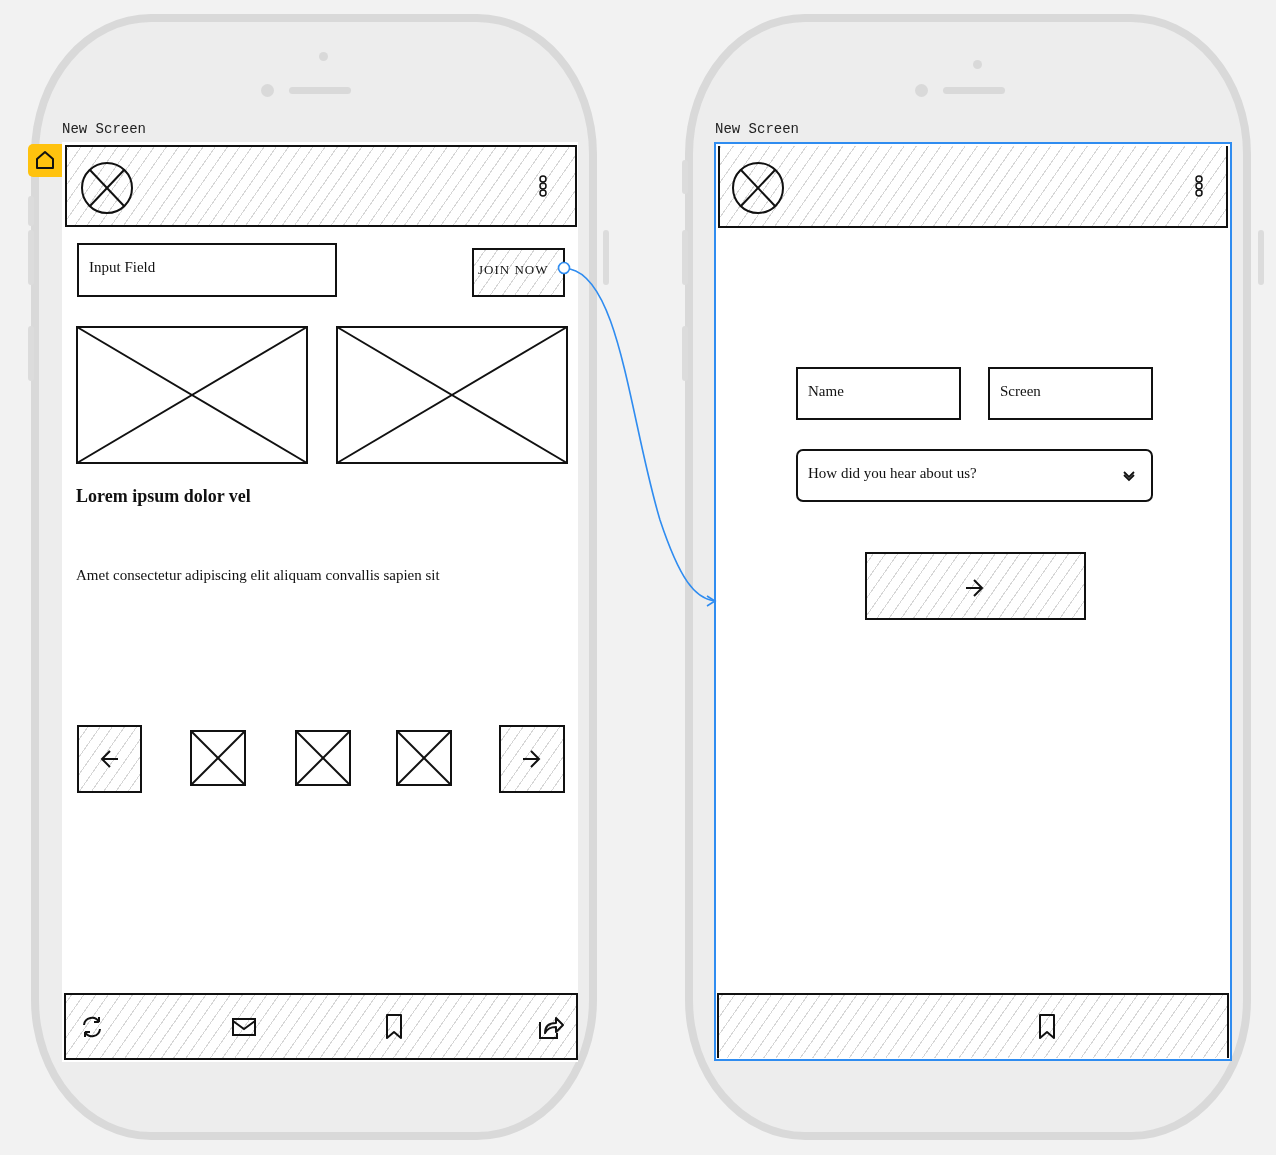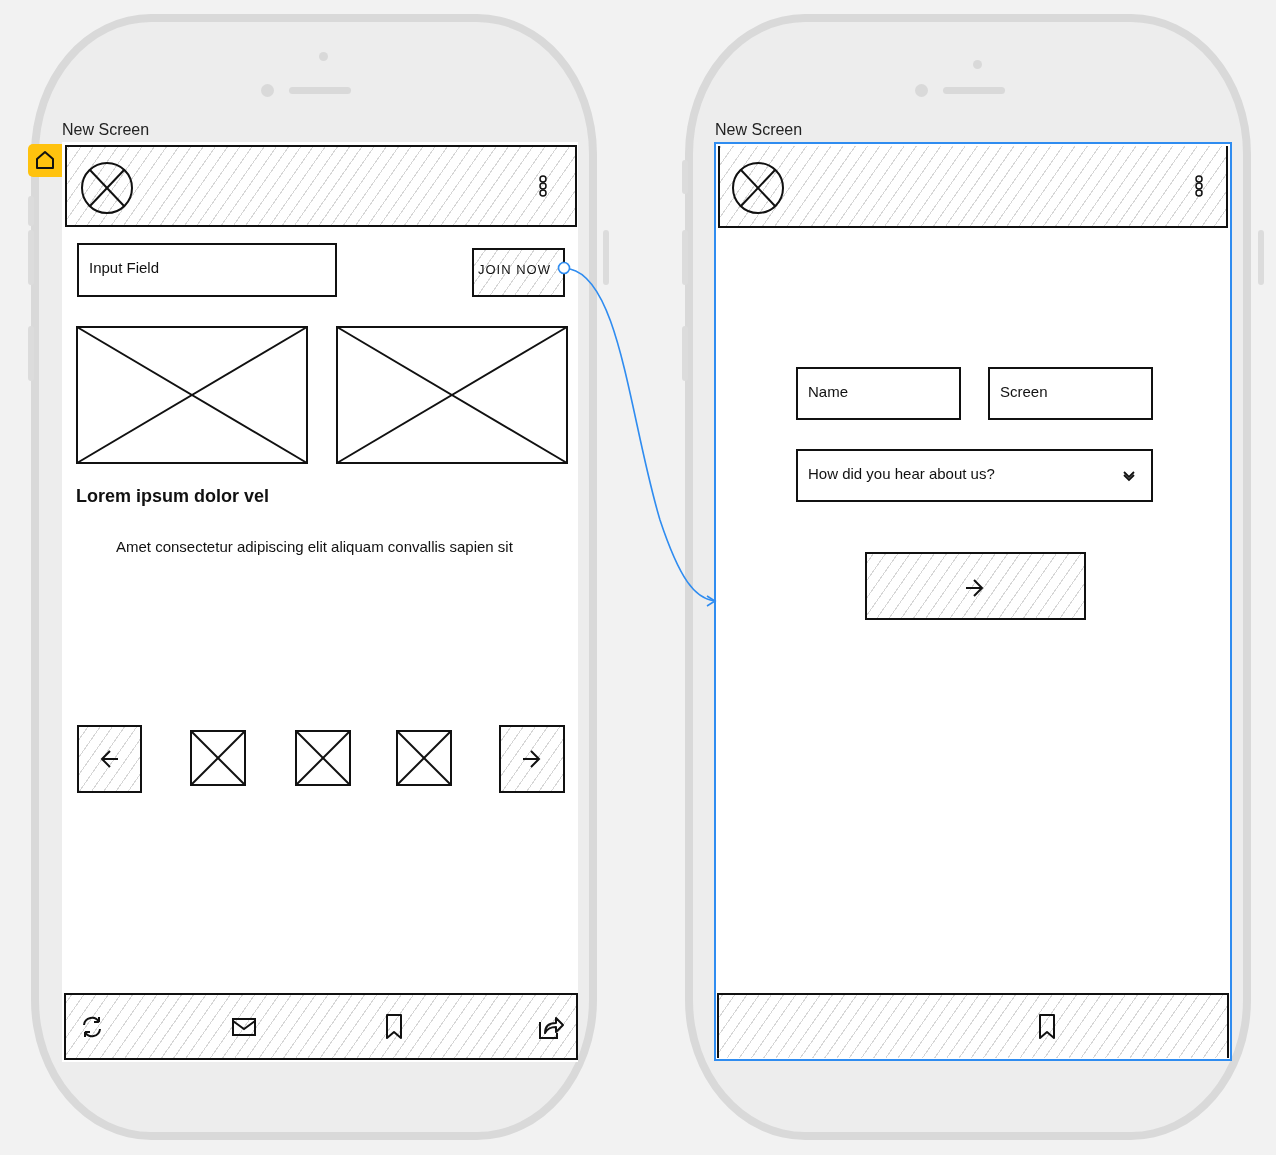--- a/index.html
+++ b/index.html
@@ -10,31 +10,31 @@
   }
   .phone {
     position:absolute; top:14px; width:566px; height:1126px;
     border:8px solid #d9d9d9; border-radius:120px/140px;
     background:#ededed; box-sizing:border-box;
   }
   .phone .speaker-dot { position:absolute; width:10px; height:10px; border-radius:50%; background:#d9d9d9; }
   .phone .speaker-bar { position:absolute; height:7px; border-radius:4px; background:#d9d9d9; }
   .side-btn { position:absolute; width:6px; background:#dcdcdc; border-radius:3px; }
   .screen-label {
-    position:absolute; font-size:16px; color:#222;
+    position:absolute; font-size:14px; color:#222;font-family:Liberation Mono, monospace;
   }
   .screen {
     position:absolute; background:#fff; box-sizing:border-box;
   }
   .hatch {
     background-color:#fff;
     background-image:repeating-linear-gradient(-55deg, transparent 0 9px, #d6d6d6 9px 10px);
   }
   .sk { border:2px solid #111; box-sizing:border-box; }
-  .hand { font-family:Liberation Sans, sans-serif; color:#111; }
+  .hand { font-family:Liberation Serif, serif; color:#111; }
   .abs { position:absolute; }
   .icon-svg { position:absolute; }
   .home-badge {
     position:absolute; left:28px; top:144px; width:34px; height:33px;
     background:#ffc20e; border-radius:5px 0 0 5px;
   }
   .selected { outline:2px solid #2f8cf0; outline-offset:-1px; }
   .input-text { font-size:15px; position:absolute; left:10px; top:14px; }
 </style>
 </head>
@@ -85,21 +85,21 @@
     <line x1="1" y1="1" x2="231" y2="137" stroke="#111" stroke-width="2"></line>
     <line x1="231" y1="1" x2="1" y2="137" stroke="#111" stroke-width="2"></line>
   </svg>
   <svg class="icon-svg" style="left:274px; top:184px;" width="232" height="138" viewBox="0 0 232 138">
     <rect x="1" y="1" width="230" height="136" fill="none" stroke="#111" stroke-width="2"></rect>
     <line x1="1" y1="1" x2="231" y2="137" stroke="#111" stroke-width="2"></line>
     <line x1="231" y1="1" x2="1" y2="137" stroke="#111" stroke-width="2"></line>
   </svg>
 
   <div class="abs hand" style="left:14px; top:344px; font-size:18px; font-weight:bold;">Lorem ipsum dolor vel</div>
-  <div class="abs hand" style="left:14px; top:396px; font-size:15px;margin-left:40px;">Amet consectetur adipiscing elit aliquam convallis sapien sit</div>
+  <div class="abs hand" style="left:14px; top:425px; font-size:15px;">Amet consectetur adipiscing elit aliquam convallis sapien sit</div>
 
   <div class="abs sk hatch" style="left:15px; top:583px; width:65px; height:68px;">
     <svg class="icon-svg" style="left:17px; top:19px;" width="26" height="26" viewBox="0 0 26 26">
       <path d="M14 5 L6 13 L14 21 M6 13 L22 13" fill="none" stroke="#111" stroke-width="2"></path>
     </svg>
   </div>
   <svg class="icon-svg" style="left:128px; top:588px;" width="56" height="56" viewBox="0 0 56 56">
     <rect x="1" y="1" width="54" height="54" fill="none" stroke="#111" stroke-width="2"></rect>
     <line x1="1" y1="1" x2="55" y2="55" stroke="#111" stroke-width="2"></line>
     <line x1="55" y1="1" x2="1" y2="55" stroke="#111" stroke-width="2"></line>
@@ -165,21 +165,21 @@
       <circle cx="6" cy="19" r="3" fill="none" stroke="#111" stroke-width="1.5"></circle>
     </svg>
   </div>
 
   <div class="abs sk" style="left:81px; top:224px; width:165px; height:53px;padding-left:40px;">
     <span class="input-text hand">Name</span>
   </div>
   <div class="abs sk" style="left:273px; top:224px; width:165px; height:53px;">
     <span class="input-text hand">Screen</span>
   </div>
-  <div class="abs sk" style="left:81px; top:306px; width:357px; height:53px;">
+  <div class="abs sk" style="left:81px; top:306px; width:357px; height:53px;border-radius:7px;">
     <span class="input-text hand">How did you hear about us?</span>
     <svg class="icon-svg" style="left:324px; top:19px;" width="14" height="12" viewBox="0 0 14 12">
       <path d="M2 2 L7 7 L12 2 M2 5 L7 10 L12 5" fill="none" stroke="#111" stroke-width="1.8"></path>
     </svg>
   </div>
   <div class="abs sk hatch" style="left:150px; top:409px; width:221px; height:68px;">
     <svg class="icon-svg" style="left:96px; top:22px;" width="24" height="24" viewBox="0 0 24 24">
       <path d="M11 4 L19 12 L11 20 M3 12 L19 12" fill="none" stroke="#111" stroke-width="2"></path>
     </svg>
   </div>

